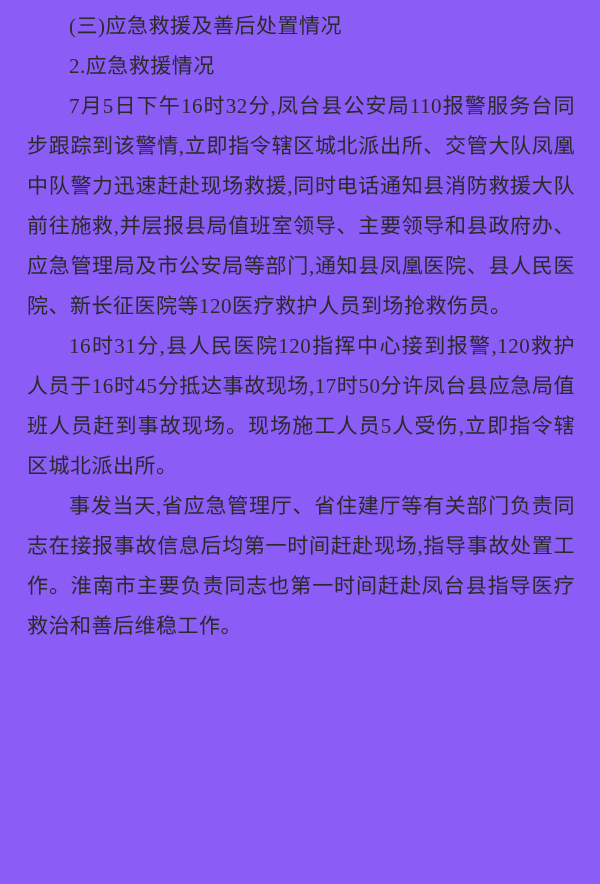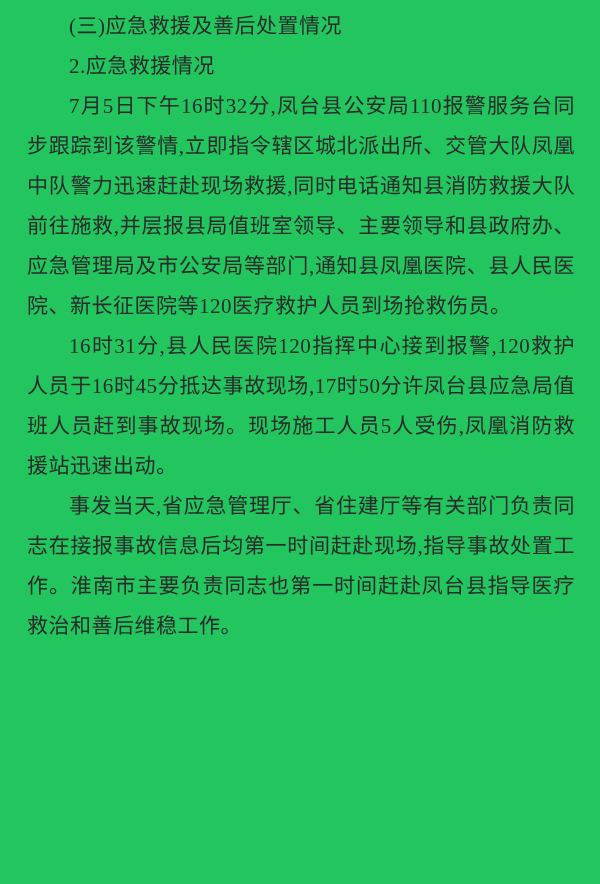--- a/index.html
+++ b/index.html
@@ -6,21 +6,21 @@
     margin: 0;
     padding: 0;
     background: #ffffff;
   }
   .page {
     position: relative;
     width: 600px;
     height: 884px;
     box-sizing: border-box;
     padding: 6px 25px 0 27px;
-    background: #22c55e;
+    background: #8b5cf6;
     overflow: hidden;
     font-family: "Liberation Serif", "DejaVu Serif", serif;
     font-size: 21px;
     line-height: 40px;
     color: #2b2b2b;
   }
   .doc p {
     margin: 0;
     text-indent: 2em;
     text-align: justify;
@@ -33,16 +33,16 @@
   }
 </style>
 </head>
 <body>
 
 <div class="page">
   <div class="doc">
     <p class="heading">(三)应急救援及善后处置情况</p>
     <p class="heading">2.应急救援情况</p>
     <p>7月5日下午16时32分,凤台县公安局110报警服务台同步跟踪到该警情,立即指令辖区城北派出所、交管大队凤凰中队警力迅速赶赴现场救援,同时电话通知县消防救援大队前往施救,并层报县局值班室领导、主要领导和县政府办、应急管理局及市公安局等部门,通知县凤凰医院、县人民医院、新长征医院等120医疗救护人员到场抢救伤员。</p>
-    <p>16时31分,县人民医院120指挥中心接到报警,120救护人员于16时45分抵达事故现场,17时50分许凤台县应急局值班人员赶到事故现场。现场施工人员5人受伤,凤凰消防救援站迅速出动。</p>
+    <p>16时31分,县人民医院120指挥中心接到报警,120救护人员于16时45分抵达事故现场,17时50分许凤台县应急局值班人员赶到事故现场。现场施工人员5人受伤,立即指令辖区城北派出所。</p>
     <p>事发当天,省应急管理厅、省住建厅等有关部门负责同志在接报事故信息后均第一时间赶赴现场,指导事故处置工作。淮南市主要负责同志也第一时间赶赴凤台县指导医疗救治和善后维稳工作。</p>
   </div>
 </div>
 
 </body></html>

